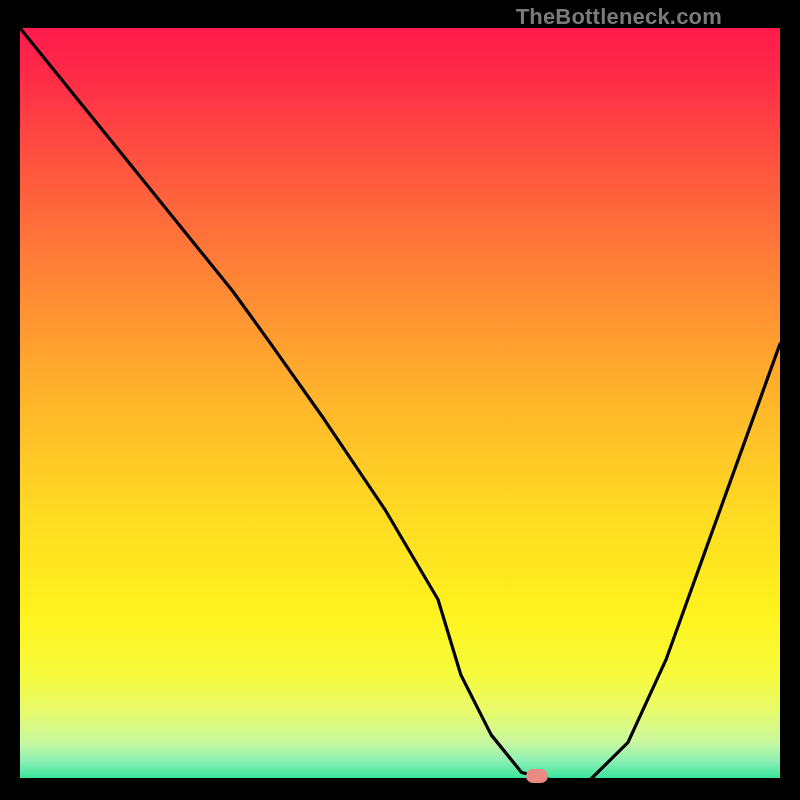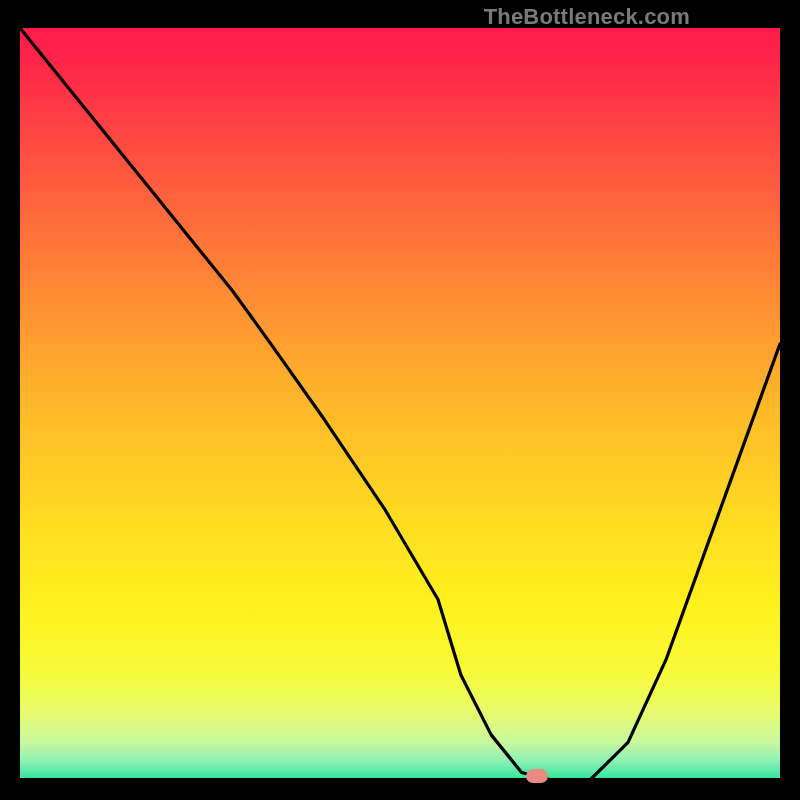--- a/index.html
+++ b/index.html
@@ -9,20 +9,21 @@
     height: 800px;
     background: #000;
     overflow: hidden;
     font-family: Arial, Helvetica, sans-serif;
   }
   .frame {
     position: relative;
     width: 700px;
     height: 800px;
     background: #000;
+    padding-left: 32px;
   }
   .watermark {
     position: absolute;
     top: 4px;
     right: 10px;
     font-size: 22px;
     font-weight: 600;
     color: #7a7a7a;
     letter-spacing: 0.2px;
     z-index: 50;

